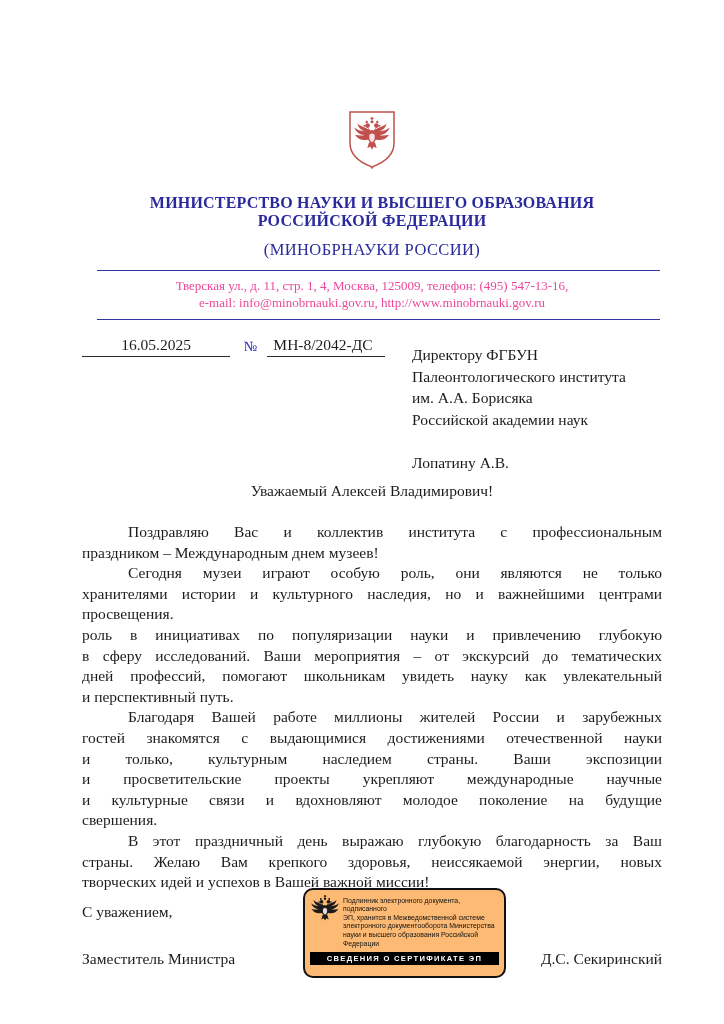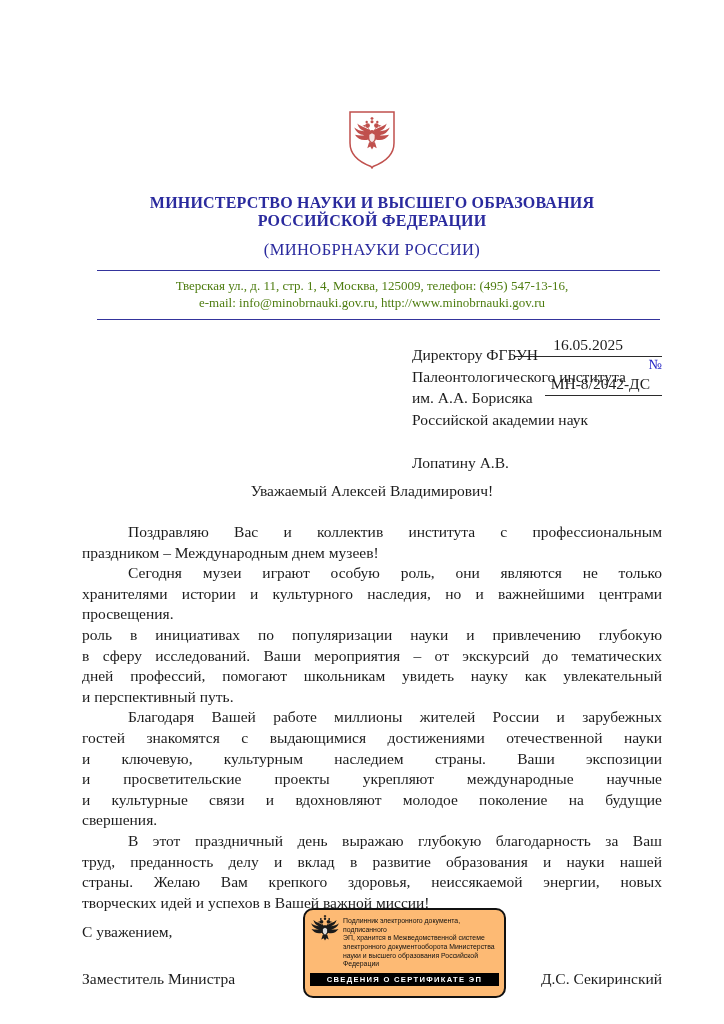--- a/index.html
+++ b/index.html
@@ -12,26 +12,26 @@
 
   
   .letterhead { text-align:center; padding-top:68px; }
   .emblem-wrap { display:inline-block; width:50px; height:60px; color:#c0504d; }
   .ministry-name {
     margin-top:20px; font-weight:bold; font-size:16px; line-height:18px;
     color:#2a2a9e; letter-spacing:0.2px;
   }
   .short-name { margin-top:10px; font-size:16.5px; color:#2a2a9e; letter-spacing:0.4px; }
   .rule { margin:10px 2px 0 15px; border-top:1.6px solid #34349c; height:0; }
-  .contact { margin-top:6px; font-size:13px; line-height:17px; color:#4d7c0f; }
+  .contact { margin-top:6px; font-size:13px; line-height:17px; color:#ec4899; }
   .rule2 { margin-top:8px; }
 
   
   .ref-addr { position:relative; margin-top:16px; height:130px; font-size:15.5px; }
-  .ref-row { display:flex; align-items:flex-end;flex-direction:column; }
+  .ref-row { display:flex; align-items:flex-end; }
   .ref-date { width:148px; text-align:center; border-bottom:1.3px solid #2b2b2b; padding-bottom:2px; }
   .ref-no { margin-left:14px; color:#2525c5; font-size:14px; padding-bottom:2px; }
   .ref-num { margin-left:10px; border-bottom:1.3px solid #2b2b2b; padding:0 12px 2px 6px; }
   .addressee { position:absolute; left:330px; top:8px; line-height:21.6px; }
   .addressee-name { margin-top:21.6px; }
 
   
   .salutation { margin-top:16px; text-align:center; font-size:15.5px; }
   .letter-body { margin-top:22px; font-size:15.5px; }
   .line { line-height:20.6px; text-align:justify; text-align-last:justify; }
@@ -143,28 +143,27 @@
         </div>
         <div>
           <div class="line">роль в инициативах по популяризации науки и привлечению глубокую</div>
           <div class="line">в сферу исследований. Ваши мероприятия – от экскурсий до тематических</div>
           <div class="line">дней профессий, помогают школьникам увидеть науку как увлекательный</div>
           <div class="line last">и перспективный путь.</div>
         </div>
         <div>
           <div class="line first">Благодаря Вашей работе миллионы жителей России и зарубежных</div>
           <div class="line">гостей знакомятся с выдающимися достижениями отечественной науки</div>
-          <div class="line">и ключевую, культурным наследием страны. Ваши экспозиции</div>
+          <div class="line">и только, культурным наследием страны. Ваши экспозиции</div>
           <div class="line">и просветительские проекты укрепляют международные научные</div>
           <div class="line">и культурные связи и вдохновляют молодое поколение на будущие</div>
           <div class="line last">свершения.</div>
         </div>
         <div>
           <div class="line first">В этот праздничный день выражаю глубокую благодарность за Ваш</div>
-          <div class="line">труд, преданность делу и вклад в развитие образования и науки нашей</div>
           <div class="line">страны. Желаю Вам крепкого здоровья, неиссякаемой энергии, новых</div>
           <div class="line last">творческих идей и успехов в Вашей важной миссии!</div>
         </div>
       </div>
 
     <div class="closing">
       <div class="regards">С уважением,</div>
       <div class="signer-position">Заместитель Министра</div>
       <div class="signer-name">Д.С. Секиринский</div>
 

